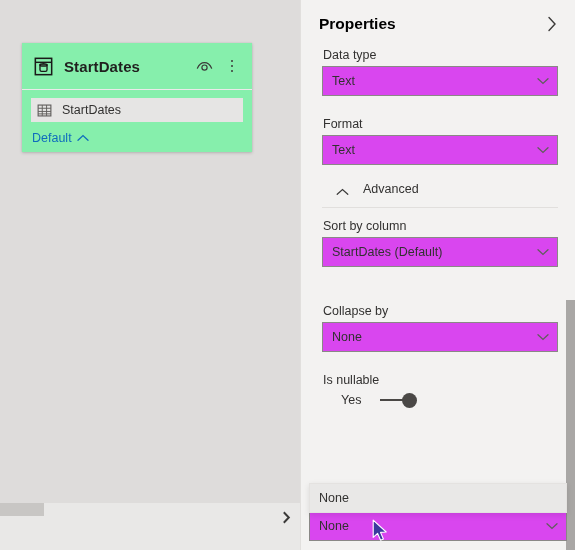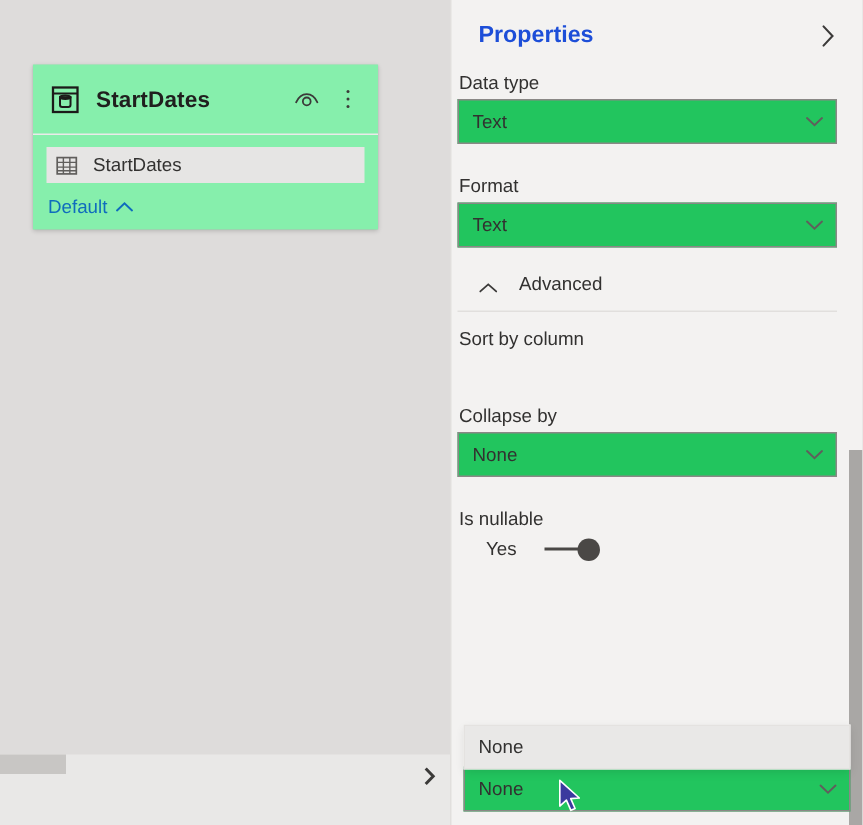--- a/index.html
+++ b/index.html
@@ -171,44 +171,44 @@
   .props-head {
     display: flex;
     align-items: center;
     height: 48px;
     padding: 0 12px 0 18px;
   }
   .props-title {
     flex: 1 1 auto;
     font-size: 15.5px;
     font-weight: bold;
-    color: #1d4ed8;
+    color: #000000;
   }
   .props-collapse {
     width: 22px; height: 22px;
     display: flex;
     align-items: center;
     justify-content: center;
     cursor: pointer;
   }
 
   .props-body {
-    padding: 0 17px 0 4px;
+    padding: 0 17px 0 21px;
   }
   .pfield { margin-bottom: 5px; }
   .plabel {
     font-size: 12.5px;
     color: #323130;
     margin: 0 0 4px 1px;
     display: block;
   }
   .pselect {
     position: relative;
     height: 30px;
-    background: #22c55e;
+    background: #d946ef;
     border: 1px solid #8a8886;
     box-sizing: border-box;
     display: flex;
     align-items: center;
     padding: 0 28px 0 9px;
     cursor: pointer;
   }
   .pselect .pval {
     font-size: 12.5px;
     color: #323130;
@@ -437,20 +437,26 @@
       <div class="adv-head">
         <svg class="chev" width="13" height="8" viewBox="0 0 13 8">
           <path d="M1.2 6.3L6.5 1.6l5.3 4.7" fill="none" stroke="#3b3a39" stroke-width="1.2" stroke-linecap="round"></path>
         </svg>
         <span class="adv-label">Advanced</span>
       </div>
       <div class="adv-divider"></div>
 
       <div class="pfield">
         <span class="plabel">Sort by column</span>
+        <div class="pselect">
+          <span class="pval">StartDates (Default)</span>
+          <svg class="caret" width="12" height="8" viewBox="0 0 12 8">
+            <path d="M1 1.7L6 6.4l5-4.7" fill="none" stroke="#605e5c" stroke-width="1.3" stroke-linecap="round"></path>
+          </svg>
+        </div>
       </div>
 
       <div class="spacer14"></div>
 
 
       <div class="spacer14"></div>
 
       <div class="pfield">
         <span class="plabel">Collapse by</span>
         <div class="pselect">

